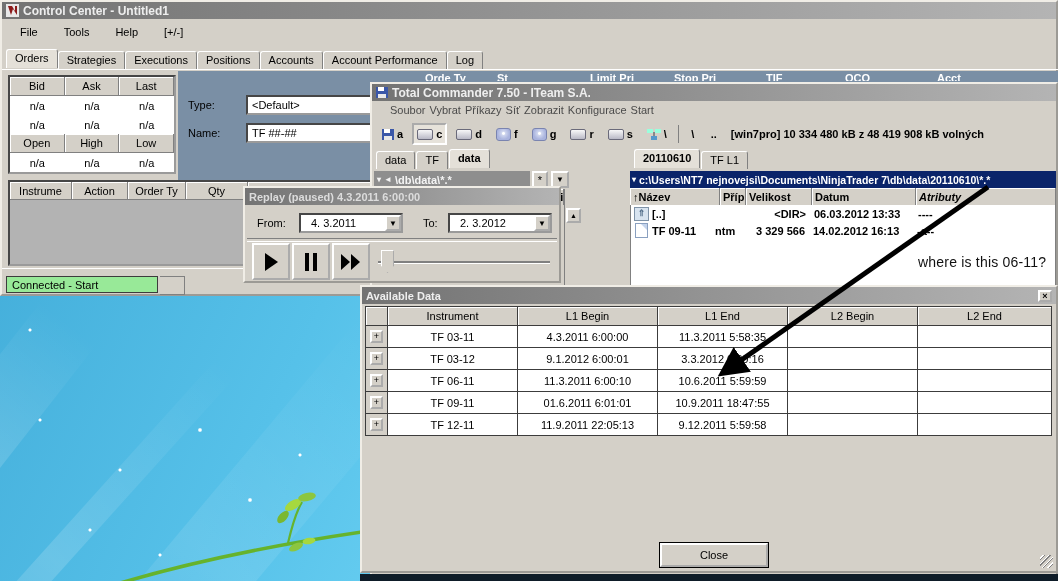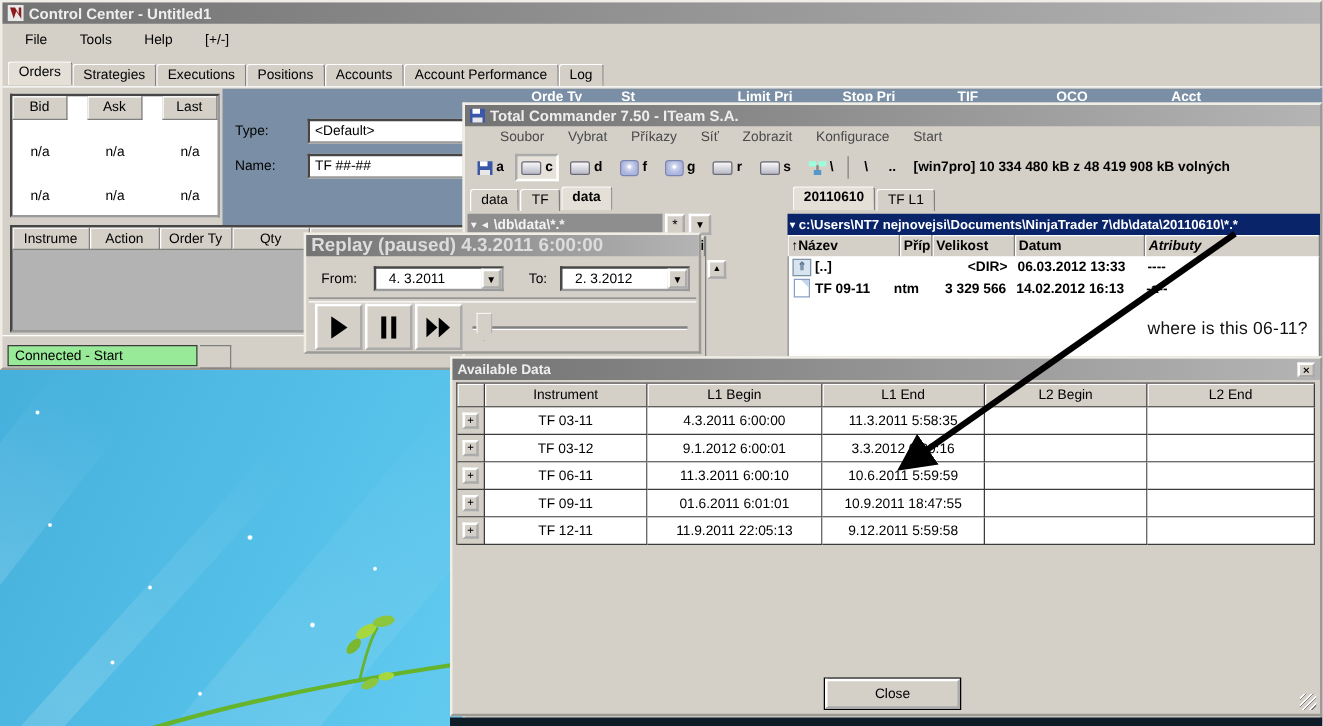--- a/index.html
+++ b/index.html
@@ -1,17 +1,17 @@
 <!DOCTYPE html>
 <html><head>
 <meta charset="utf-8">
 <style>
   html,body{margin:0;padding:0;}
   body{font-family:"Liberation Sans",sans-serif;font-size:11px;color:#000;}
-  #screen{position:relative;width:1058px;height:581px;overflow:hidden;background:#ec4899;}
+  #screen{position:relative;width:1058px;height:581px;overflow:hidden;background:#0369a1;}
   .abs{position:absolute;}
 
   
   #desktop{position:absolute;inset:0;background:linear-gradient(115deg,#3fa9d6 0%,#56c1e9 35%,#6fd4f5 60%,#4fbce7 100%);}
   .streak{position:absolute;background:linear-gradient(to top,rgba(255,255,255,.0),rgba(255,255,255,.45),rgba(255,255,255,0));opacity:.5;}
   #dots{position:absolute;inset:0;background-image:
     radial-gradient(circle at 40px 420px,#fff 1px,transparent 2px),
     radial-gradient(circle at 120px 470px,#fff 1px,transparent 2px),
     radial-gradient(circle at 200px 430px,#fff 1.2px,transparent 2.4px),
     radial-gradient(circle at 90px 530px,#fff 1px,transparent 2px),
@@ -139,21 +139,21 @@
       <div class="combo" style="position:absolute;left:68px;top:24px;width:128px;height:20px;">
         <span>&lt;Default&gt;</span>
       </div>
       <span class="abs" style="left:10px;top:56px;">Name:</span>
       <div class="sunken" style="position:absolute;left:68px;top:52px;width:128px;height:20px;display:flex;align-items:center;padding-left:4px;">
         <span>TF ##-##</span>
       </div>
     </div>
 
     <div id="market" class="abs" style="left:6px;top:73px;width:168px;height:99px;border:2px inset #9a9a9a;background:#fff;box-sizing:border-box;">
-      <div style="display:grid;grid-template-columns:repeat(3,1fr);grid-auto-rows:19px;height:100%;gap:16px;">
+      <div style="display:grid;grid-template-columns:repeat(3,1fr);grid-auto-rows:19px;height:100%;">
         <div class="cell gridhdr">Bid</div>
         <div class="cell gridhdr">Ask</div>
         <div class="cell gridhdr">Last</div>
         <div class="cell">n/a</div>
         <div class="cell">n/a</div>
         <div class="cell">n/a</div>
         <div class="cell">n/a</div>
         <div class="cell">n/a</div>
         <div class="cell">n/a</div>
         <div class="cell gridhdr">Open</div>
@@ -181,21 +181,21 @@
       </div>
       <div class="abs" style="left:158px;top:7px;width:24px;height:17px;border:1px solid #808080;border-left:none;"></div>
     </div>
   </div>
 
   <div class="win" style="left:370px;top:82px;width:688px;height:495px;">
     <div class="titlebar">
       <span class="ic-floppy"></span>
       <span>Total Commander 7.50 - ITeam S.A.</span>
     </div>
-    <div class="abs tc-menu" style="left:0;top:17px;width:100%;height:18px;display:flex;align-items:center;gap:15px;padding-left:26px;box-sizing:border-box;">
+    <div class="abs tc-menu" style="left:0;top:17px;width:100%;height:18px;display:flex;align-items:center;gap:0;padding-left:16px;box-sizing:border-box;">
       <span class="menuitem">Soubor</span>
       <span class="menuitem">Vybrat</span>
       <span class="menuitem">Příkazy</span>
       <span class="menuitem">Síť</span>
       <span class="menuitem">Zobrazit</span>
       <span class="menuitem">Konfigurace</span>
       <span class="menuitem">Start</span>
     </div>
 
     <div class="abs" style="left:0;top:36px;width:100%;height:28px;display:flex;align-items:center;gap:4px;padding-left:5px;box-sizing:border-box;">
@@ -312,21 +312,21 @@
         <span style="width:66px;text-align:right;padding-right:4px;">3 329 566</span>
         <span style="width:104px;padding-left:4px;">14.02.2012 16:13</span>
         <span>-a--</span>
       </div>
     </div>
   </div>
 
   <div class="abs" style="left:360px;top:574px;width:698px;height:7px;background:#0e1c28;"></div>
 
   <div class="win" style="left:243px;top:186px;width:318px;height:97px;">
-    <div class="titlebar" style="font-size:15px;color:#dcdcdc;text-align:right;">
+    <div class="titlebar" style="font-size:11px;color:#dcdcdc;text-align:right;">
       <span>Replay (paused) 4.3.2011 6:00:00</span>
     </div>
     <span class="abs" style="left:12px;top:29px;">From:</span>
     <div class="combo" style="position:absolute;left:54px;top:25px;width:104px;height:20px;">
       <span style="margin-left:6px;">4.  3.2011</span>
       <span class="arrowbtn">
           <span>▼</span>
         </span>
     </div>
     <span class="abs" style="left:178px;top:29px;">To:</span>

